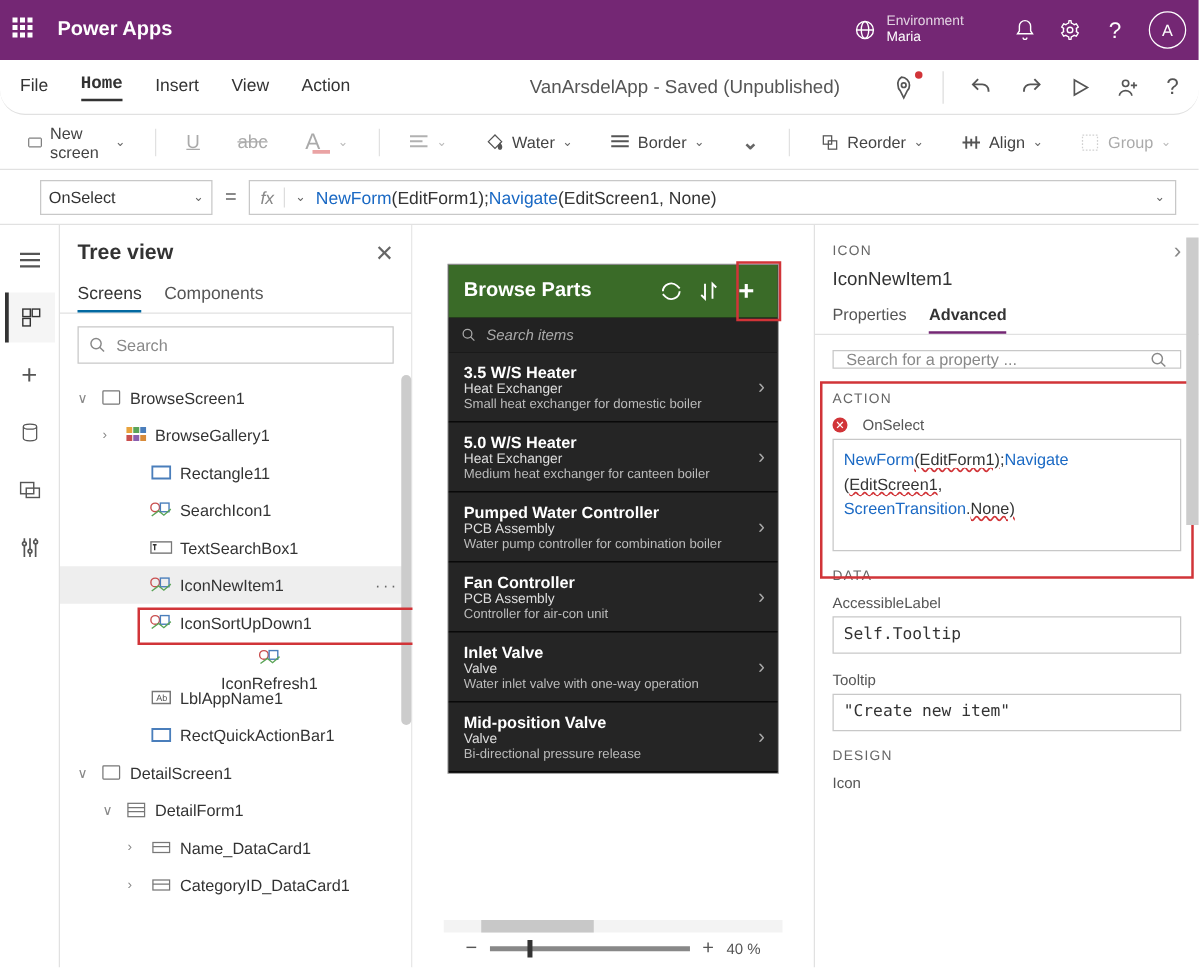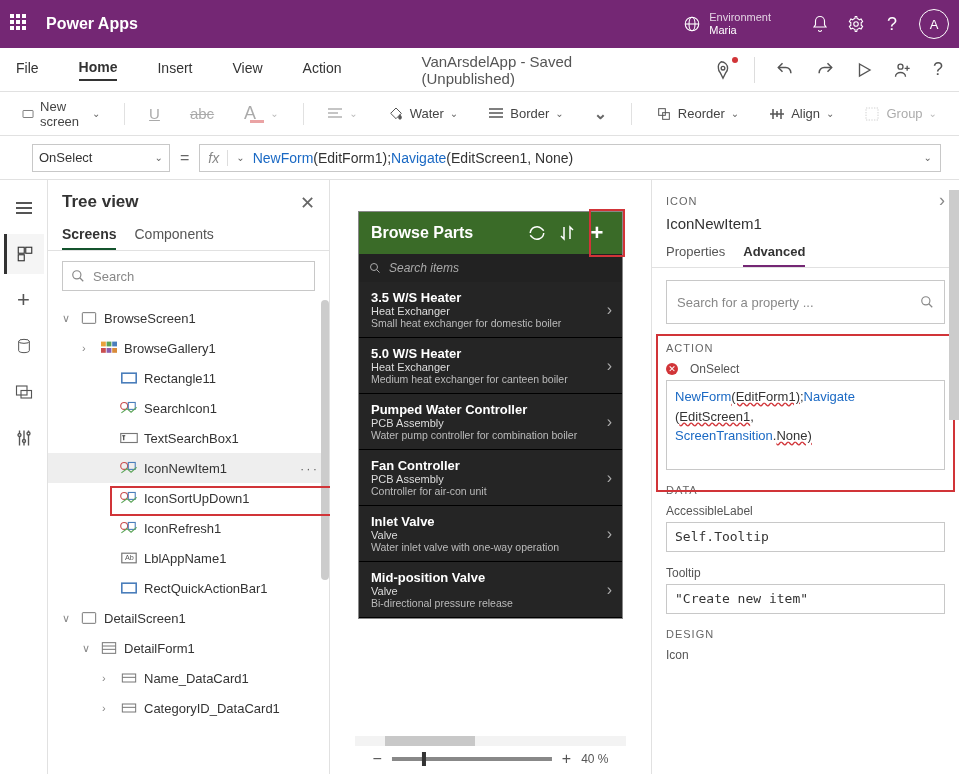--- a/index.html
+++ b/index.html
@@ -12,23 +12,23 @@
   .brand { font-size: 16px; font-weight: 600; flex: 0 0 auto; }
   .banner-spacer { flex: 1; }
   .env { display:flex; align-items:center; gap:8px; margin-right:40px;}
   .env-text { font-size: 11px; line-height: 1.15;}
   .env-text .lbl { opacity:.8;}
   .banner-icons { display:flex; gap:18px; align-items:center; }
   .banner-icons .ic { width:18px; height:18px; cursor:pointer; display:flex; align-items:center; justify-content:center; }
   .avatar { width:30px; height:30px; border:1px solid #fff; border-radius:50%; display:flex; align-items:center; justify-content:center; font-size:13px; }
 
   
-  .menubar { height:44px; border-bottom:1px solid #e1e1e1; display:flex; align-items:center; padding:4px 16px; gap:40px; color:#333; }
+  .menubar { height:44px; border-bottom:1px solid #e1e1e1; display:flex; align-items:center; padding:4px 16px; gap:26px; color:#333;border-radius:20px; }
   .menubar .mi { cursor:pointer; font-size:14px; padding-bottom:4px; }
-  .menubar .mi.active { font-weight:600; border-bottom:2px solid #333; }
+  .menubar .mi.active { font-weight:600; border-bottom:2px solid #333;font-family:Liberation Mono, monospace; }
   .menubar-spacer { flex:1; }
   .appstate { font-size:15px; color:#555; margin-right:14px; }
   .menubar-right { display:flex; gap:20px; align-items:center; color:#555;}
   .menubar-right .ic{cursor:pointer; font-size:18px; position:relative;}
   .divider-v { width:1px; height:26px; background:#ddd; }
   .red-dot{position:absolute;top:-2px;right:-4px;width:6px;height:6px;background:#d13438;border-radius:50%;}
 
   
   .ribbon { height:44px; border-bottom:1px solid #e1e1e1; display:flex; align-items:center; padding:0 16px; gap:18px; color:#444; font-size:13px; }
   .ribbon .rbtn { display:flex; align-items:center; gap:6px; cursor:pointer; padding:4px 6px; }
@@ -49,21 +49,21 @@
   .rail { width:48px; border-right:1px solid #e1e1e1; display:flex; flex-direction:column; align-items:center; padding-top:8px; gap:6px; }
   .rail .ritem { width:40px; height:40px; display:flex; align-items:center; justify-content:center; cursor:pointer; color:#555; font-size:17px;}
   .rail .ritem.sel { background:#f5f5f5; border-left:3px solid #333; }
 
   
   .tree { width:282px; border-right:1px solid #e1e1e1; display:flex; flex-direction:column; position:relative;}
   .tree-h { display:flex; align-items:flex-start; justify-content:space-between; padding:12px 14px 6px; }
   .tree-h h3{font-size:17px; font-weight:600;}
   .tree-tabs{display:flex; gap:18px; padding:0 14px; border-bottom:1px solid #e1e1e1;}
   .tree-tabs .tt{padding:6px 0; cursor:pointer; color:#555; font-size:14px;}
-  .tree-tabs .tt.active{font-weight:700; color:#333; border-bottom:2px solid #14532d;}
+  .tree-tabs .tt.active{font-weight:400; color:#333; border-bottom:2px solid #0369a1;}
   .tree-search{margin:10px 14px; height:30px; border:1px solid #c8c8c8; display:flex; align-items:center; padding:0 8px; gap:8px; color:#888;}
   .tree-body{flex:1; overflow:auto; padding:2px 0 10px;}
   .tnode{display:flex; align-items:center; height:30px; padding-left:14px; gap:6px; cursor:pointer; font-size:13px; color:#333; white-space:nowrap;}
   .tnode .exp{width:12px; color:#888; font-size:11px;}
   .tnode .tico{width:18px; height:16px; display:flex; align-items:center; justify-content:center;}
   .tnode.sel{background:#eee;}
   .tnode .dots{margin-left:auto; margin-right:10px; color:#666; letter-spacing:2px;}
   .hl-red{position:absolute; border:2px solid #d13438; pointer-events:none;}
   .tree-scrollbar{position:absolute; right:0; top:120px; width:8px; height:280px; background:#ccc; border-radius:4px;}
 
@@ -87,21 +87,21 @@
 
   
   .props { width:308px; border-left:1px solid #e1e1e1; display:flex; flex-direction:column; position:relative;}
   .props-h{padding:10px 14px 4px; display:flex; justify-content:space-between; align-items:center;}
   .props-h .kind{font-size:11px; letter-spacing:1px; color:#666; text-transform:uppercase;}
   .props-name{padding:0 14px 6px; font-size:15px; color:#333;}
   .props-tabs{display:flex; gap:18px; padding:0 14px; border-bottom:1px solid #e1e1e1;}
   .props-tabs .pt{padding:6px 0; cursor:pointer; color:#555; font-size:13px;}
   .props-tabs .pt.active{font-weight:600; color:#333; border-bottom:2px solid #742774;}
   .props-body{flex:1; overflow:auto; padding:12px 14px; position:relative;}
-  .psearch{height:44px; border:1px solid #c8c8c8; display:flex; align-items:center; padding:0 10px; color:#888; justify-content:space-between; margin-bottom:18px;}
+  .psearch{height:15px; border:1px solid #c8c8c8; display:flex; align-items:center; padding:0 10px; color:#888; justify-content:space-between; margin-bottom:18px;}
   .psec{font-size:11px; letter-spacing:1px; color:#666; text-transform:uppercase; margin:8px 0;}
   .pfield{margin-bottom:14px;}
   .pfield .plabel{font-size:12px; color:#555; display:flex; align-items:center; gap:6px; margin-bottom:4px;}
   .pfield .pval{border:1px solid #c8c8c8; min-height:30px; padding:6px 8px; font-family:Consolas,monospace; font-size:13px; color:#333;}
   .codebox{border:1px solid #c8c8c8; padding:6px 8px; font-family:Consolas,monospace; font-size:13px; line-height:1.5; min-height:90px;}
   .err-dot{width:12px;height:12px;border-radius:50%;background:#d13438;color:#fff;font-size:9px;display:inline-flex;align-items:center;justify-content:center;margin-right:6px;}
   .underline-wavy{text-decoration:underline wavy #d13438;}
   .props-scrollbar{position:absolute; right:0; top:10px; width:10px; height:230px; background:#ccc;}
 
   svg{display:block;}
@@ -403,21 +403,21 @@
           <span class="exp"></span>
           <span class="tico">
             <svg width="18" height="14" viewBox="0 0 26 18" fill="none">
               <circle cx="6" cy="6" r="5" stroke="#c94f4f" stroke-width="1.6"></circle>
               <rect x="12" y="1" width="10" height="10" stroke="#4a7ebb" stroke-width="1.6"></rect>
               <path d="M2 16l8-6 6 5 8-7" stroke="#5aa457" stroke-width="1.6"></path>
             </svg>
           </span>
           <span>IconSortUpDown1</span>
         </div>
-        <div class="tnode" style="padding-left: 54px;">
+        <div class="tnode" style="padding-left: 54px; flex-direction: column;">
           <span class="exp"></span>
           <span class="tico">
             <svg width="18" height="14" viewBox="0 0 26 18" fill="none">
               <circle cx="6" cy="6" r="5" stroke="#c94f4f" stroke-width="1.6"></circle>
               <rect x="12" y="1" width="10" height="10" stroke="#4a7ebb" stroke-width="1.6"></rect>
               <path d="M2 16l8-6 6 5 8-7" stroke="#5aa457" stroke-width="1.6"></path>
             </svg>
           </span>
           <span>IconRefresh1</span>
         </div>

